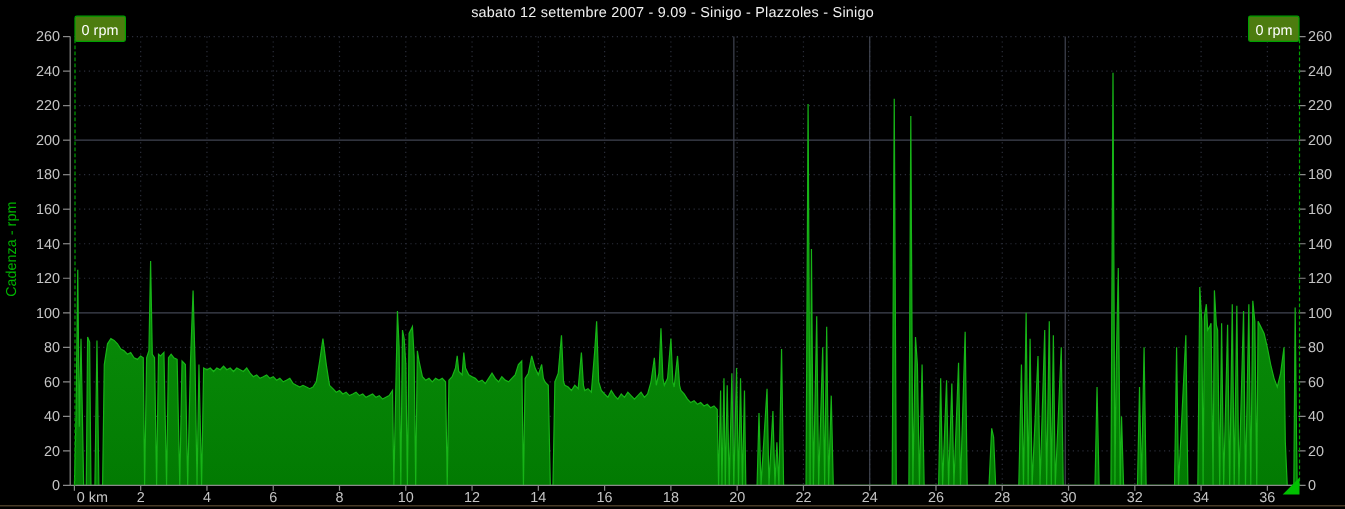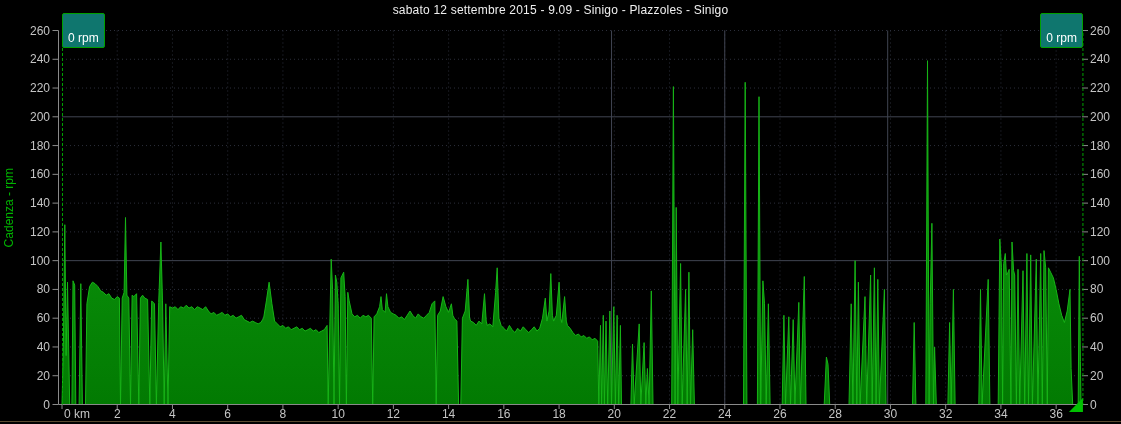--- a/index.html
+++ b/index.html
@@ -1,33 +1,33 @@
 <!DOCTYPE html>
 <html><head>
 <meta charset="utf-8">
 <style>
   html,body{margin:0;padding:0;background:#000;}
   #stage{position:relative;width:1121px;height:424px;background:#000;overflow:hidden;
          font-family:"Liberation Sans",sans-serif;}
   #title{position:absolute;top:3px;left:0;width:100%;text-align:center;
          color:#efefef;font-size:12px;letter-spacing:.2px;}
   .badge{position:absolute;top:13px;color:#fff;font-size:12px;line-height:14px;
-         padding:17px 5px 2px 5px;border:1px solid #00a000;border-radius:2px;background:#0f766e;}
+         padding:4px 5px 2px 5px;border:1px solid #00a000;border-radius:2px;background:#4d7c0f;}
   #badge-left{left:62px;}
   #badge-right{right:38px;}
   #ylabel{position:absolute;left:2px;top:168px;color:#00b400;font-size:12px;
           writing-mode:vertical-rl;transform:rotate(180deg);white-space:nowrap;}
   #bottom-border{position:absolute;left:0;top:421px;width:1121px;height:1px;background:#5a4a30;}
   svg text{font-family:"Liberation Sans",sans-serif;font-size:12px;fill:#c4c4c4;}
 </style>
 </head>
 <body>
 
 <div id="stage">
-  <div id="title">sabato 12 settembre 2015 - 9.09 - Sinigo - Plazzoles - Sinigo</div>
+  <div id="title">sabato 12 settembre 2007 - 9.09 - Sinigo - Plazzoles - Sinigo</div>
   <div id="badge-left" class="badge">0 rpm</div>
   <div id="badge-right" class="badge">0 rpm</div>
   <div id="ylabel">Cadenza - rpm</div>
   <svg id="plot" width="1121" height="424">
       <defs>
         <linearGradient id="af" x1="0" y1="0" x2="0" y2="1">
           <stop offset="0%" stop-color="#12a412"></stop>
           <stop offset="100%" stop-color="#027a02"></stop>
         </linearGradient>
       </defs>

